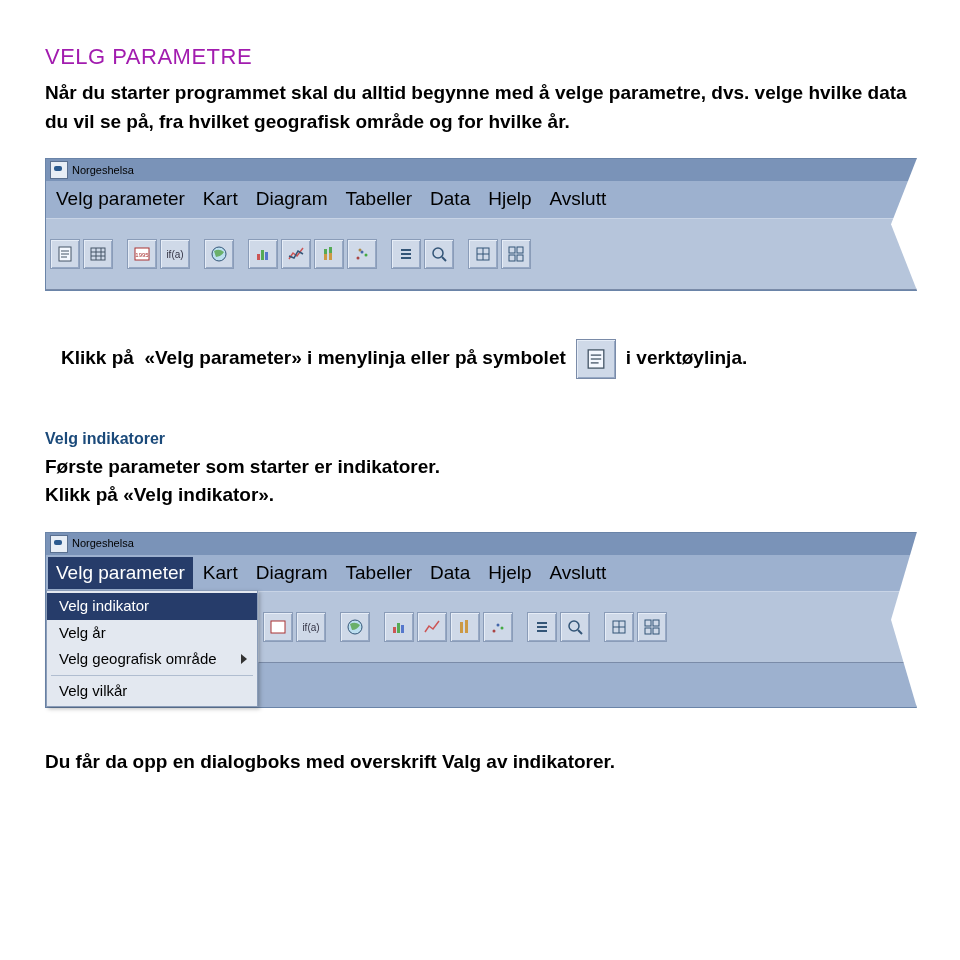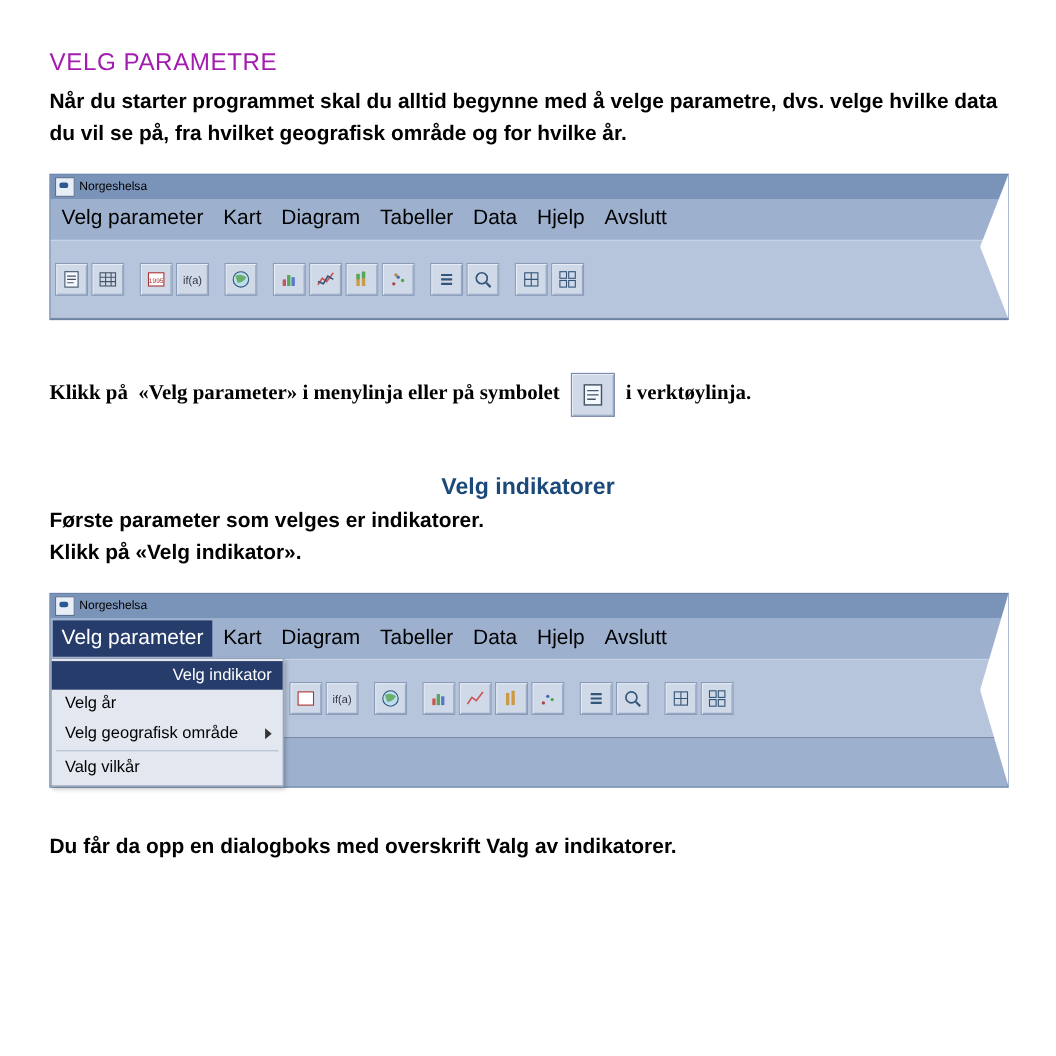--- a/index.html
+++ b/index.html
@@ -17,23 +17,22 @@
     font-size: 22px;
     font-weight: normal;
     color: #a21caf;
     margin: 0 0 6px 0;
     letter-spacing: 0.5px;
   }
   p { margin: 0 0 22px 0; font-weight: bold; }
   .section-title {
     color: #1b4a7a;
     font-weight: bold;
-    font-size: 21px;
+    font-size: 16px;
     margin-bottom: 2px;
-    text-align: center;
   }
   .bold { font-weight: bold; }
   .app-window {
     border: 1px solid #6a84a8;
     background: #9db1cf;
     margin: 14px 0 48px 0;
     position: relative;
     width: 870px;
   }
   .titlebar {
@@ -107,40 +106,38 @@
   }
   .dropdown-item {
     padding: 2px 10px 2px 12px;
     display: flex;
     justify-content: space-between;
     align-items: center;
   }
   .dropdown-item.hl {
     background: #263c6a;
     color: #fff;
-    justify-content: flex-end;
   }
   .dd-sep {
     border-top: 1px solid #b0bdd0;
     margin: 2px 4px;
   }
   .arrow-r {
     width: 0; height: 0;
     border-top: 5px solid transparent;
     border-bottom: 5px solid transparent;
     border-left: 6px solid #333;
     display: inline-block;
   }
   .inline-row {
     display: flex;
     align-items: center;
     gap: 10px;
-    margin: 0 0 48px 0;
+    margin: 0 0 48px 16px;
     flex-wrap: wrap;
-    font-family: Liberation Serif, serif;
   }
   .inline-row > span { white-space: pre; }
   .symbol-box {
     width: 38px; height: 38px;
     background: #cfd9e8;
     border: 1px solid #7a8ba8;
     box-shadow: inset 1px 1px 0 #e6edf7, inset -1px -1px 0 #96a8c4;
     display: flex; align-items:center; justify-content:center;
   }
   .cut {
@@ -281,21 +278,21 @@
         <rect x="4" y="3" width="12" height="14" fill="#f4f8ff" stroke="#456"></rect>
         <line x1="6" y1="7" x2="14" y2="7" stroke="#456"></line>
         <line x1="6" y1="10" x2="14" y2="10" stroke="#456"></line>
         <line x1="6" y1="13" x2="12" y2="13" stroke="#456"></line>
       </svg>
   </div>
   <span class="bold">i verktøylinja.</span>
 </div>
 
 <div class="section-title">Velg indikatorer</div>
-<div class="bold">Første parameter som velges er indikatorer.</div>
+<div class="bold">Første parameter som starter er indikatorer.</div>
 <p class="bold" style="margin-top:0">Klikk på «Velg indikator».</p>
 
 <div class="app-window" style="margin-bottom:40px">
   <div class="titlebar">
     <span class="app-icon"></span>
     <span>Norgeshelsa</span>
   </div>
   <div class="menubar">
     <span class="menu-item active">Velg parameter</span>
     <span class="menu-item">Kart</span>
@@ -312,21 +309,21 @@
         </div>
       <div class="dropdown-item">
           <span>Velg år</span>
         </div>
       <div class="dropdown-item">
           <span>Velg geografisk område</span>
           <span class="arrow-r"></span>
         </div>
       <div class="dd-sep"></div>
       <div class="dropdown-item">
-          <span>Valg vilkår</span>
+          <span>Velg vilkår</span>
         </div>
     </div>
     <div class="toolbar" style="flex:1;border-left:1px solid #c8d4e6">
       <div class="tool-btn">
           <svg viewBox="0 0 20 20">
             <rect x="3" y="4" width="14" height="12" fill="#fff" stroke="#a33"></rect>
           </svg>
         </div>
       <div class="tool-btn">
           <svg viewBox="0 0 20 20">

